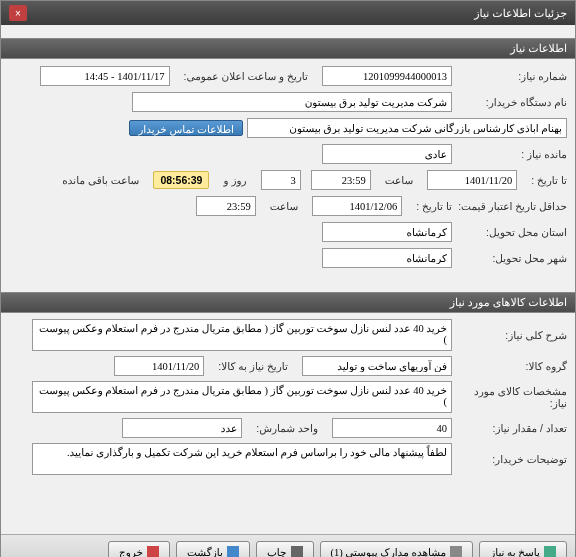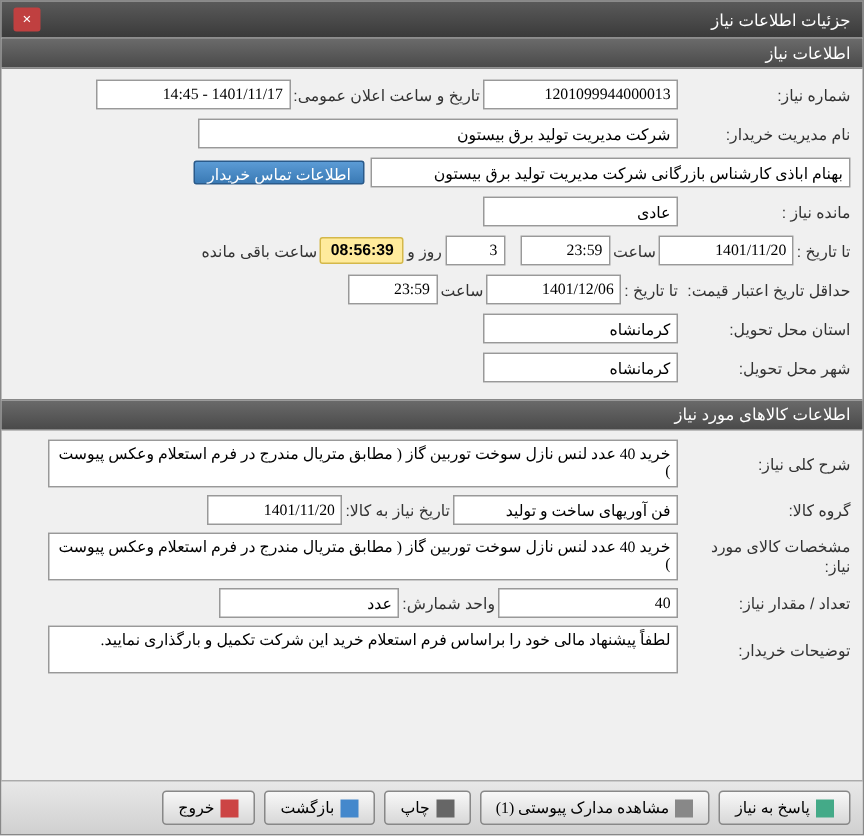--- a/index.html
+++ b/index.html
@@ -43,20 +43,21 @@
       cursor: pointer;
       border-radius: 2px;
     }
     .section-header {
       background: linear-gradient(to bottom, #6a6a6a, #4a4a4a);
       color: #fff;
       padding: 3px 8px;
       font-size: 11px;
       border-top: 1px solid #888;
       border-bottom: 1px solid #888;
+      margin-top: 13px;
     }
     .form-section {
       padding: 6px 8px;
     }
     .form-row {
       display: flex;
       align-items: center;
       margin-bottom: 4px;
       min-height: 22px;
     }
@@ -84,21 +85,21 @@
     .form-input.med {
       width: 130px;
     }
     .form-input.small {
       width: 60px;
     }
     .form-input.tiny {
       width: 40px;
     }
     .inline-label {
-      padding: 0 2px;
+      padding: 0 14px;
       color: #333;
       font-size: 10.5px;
     }
     .btn {
       background: linear-gradient(to bottom, #f8f8f8, #d8d8d8);
       border: 1px solid #888;
       padding: 2px 8px;
       font-size: 10.5px;
       font-family: Tahoma;
       cursor: pointer;
@@ -169,21 +170,21 @@
     <div class="form-section">
 
       <div class="form-row">
         <span class="form-label">شماره نیاز:</span>
         <input class="form-input med" readonly="" value="1201099944000013" style="">
         <span class="inline-label">تاریخ و ساعت اعلان عمومی:</span>
         <input class="form-input med" readonly="" value="1401/11/17 - 14:45" style="">
       </div>
 
       <div class="form-row">
-        <span class="form-label">نام مدیریت خریدار:</span>
+        <span class="form-label">نام دستگاه خریدار:</span>
         <input class="form-input wide" readonly="" value="شرکت مدیریت تولید برق بیستون" style="">
       </div>
 
       <div class="form-row">
         <input class="form-input wide" readonly="" value="بهنام اباذی کارشناس بازرگانی شرکت مدیریت تولید برق بیستون" style="">
         <button class="btn btn-blue" style="margin-right:4px">اطلاعات تماس خریدار</button>
       </div>
 
       <div class="form-row">
         <span class="form-label">مانده نیاز :</span>

